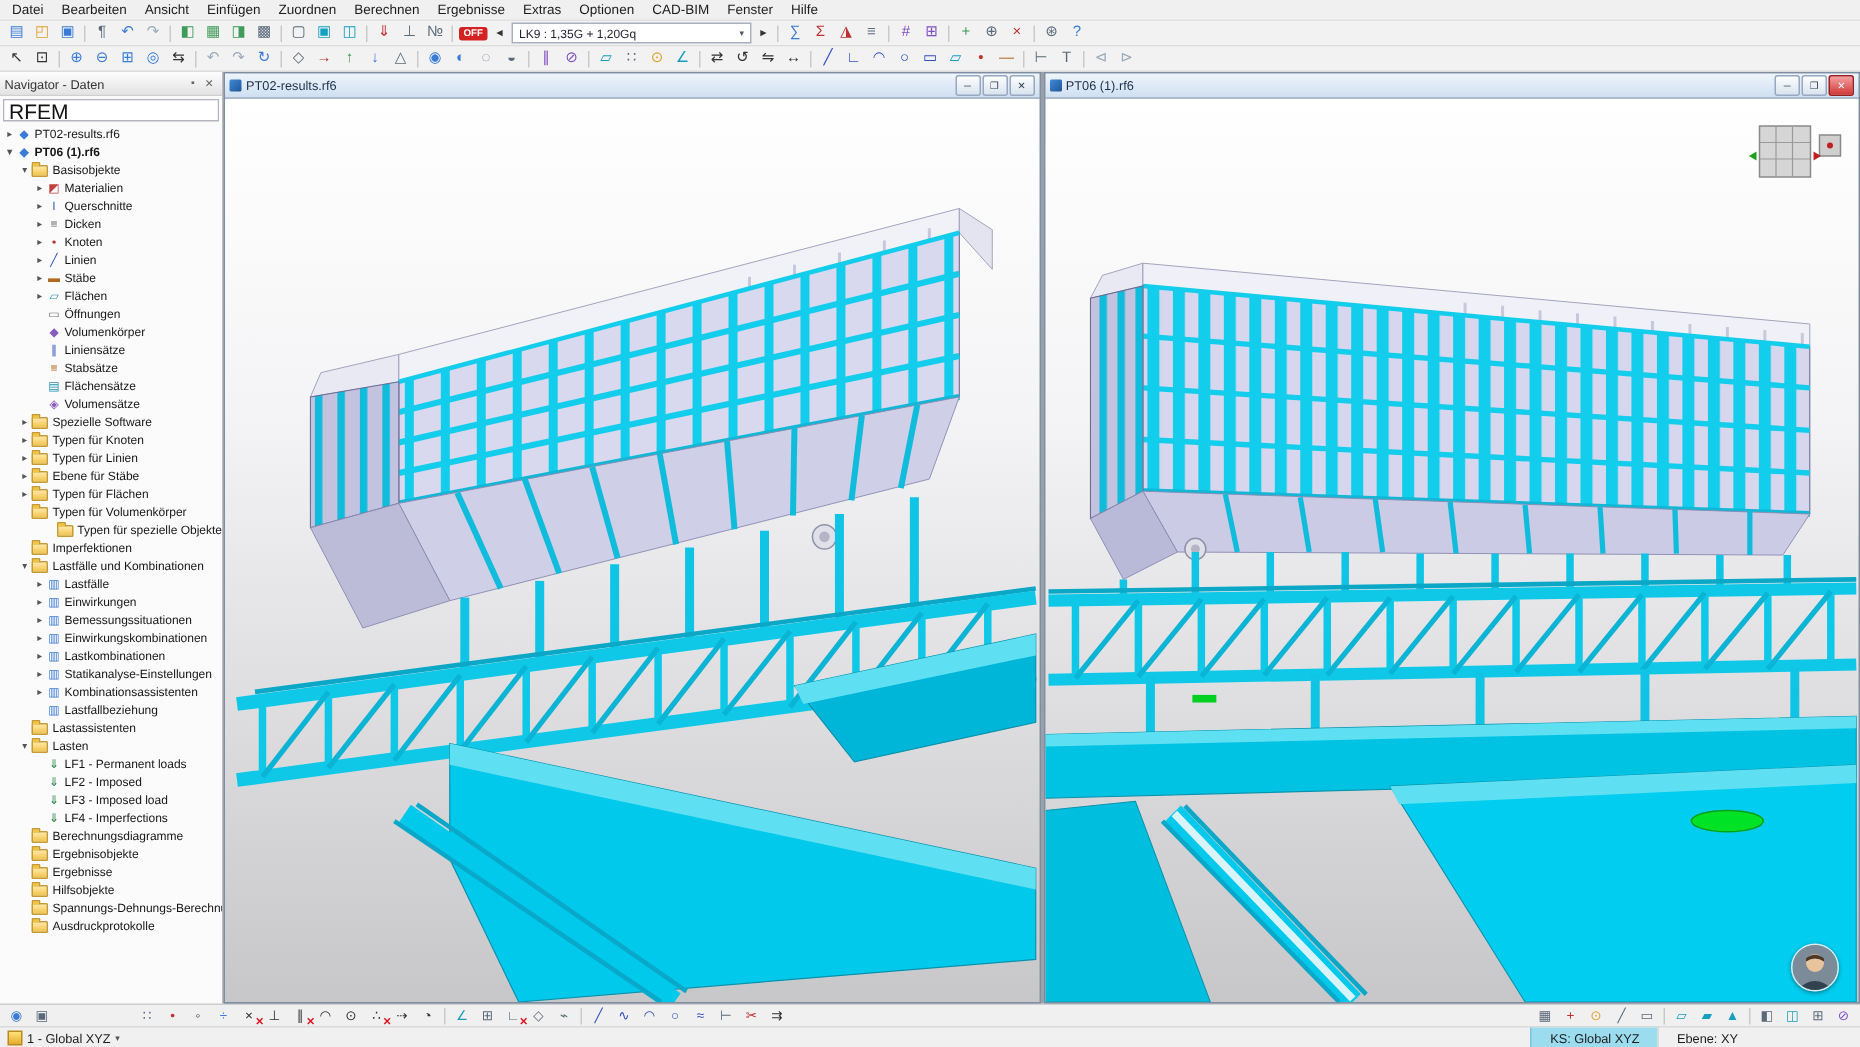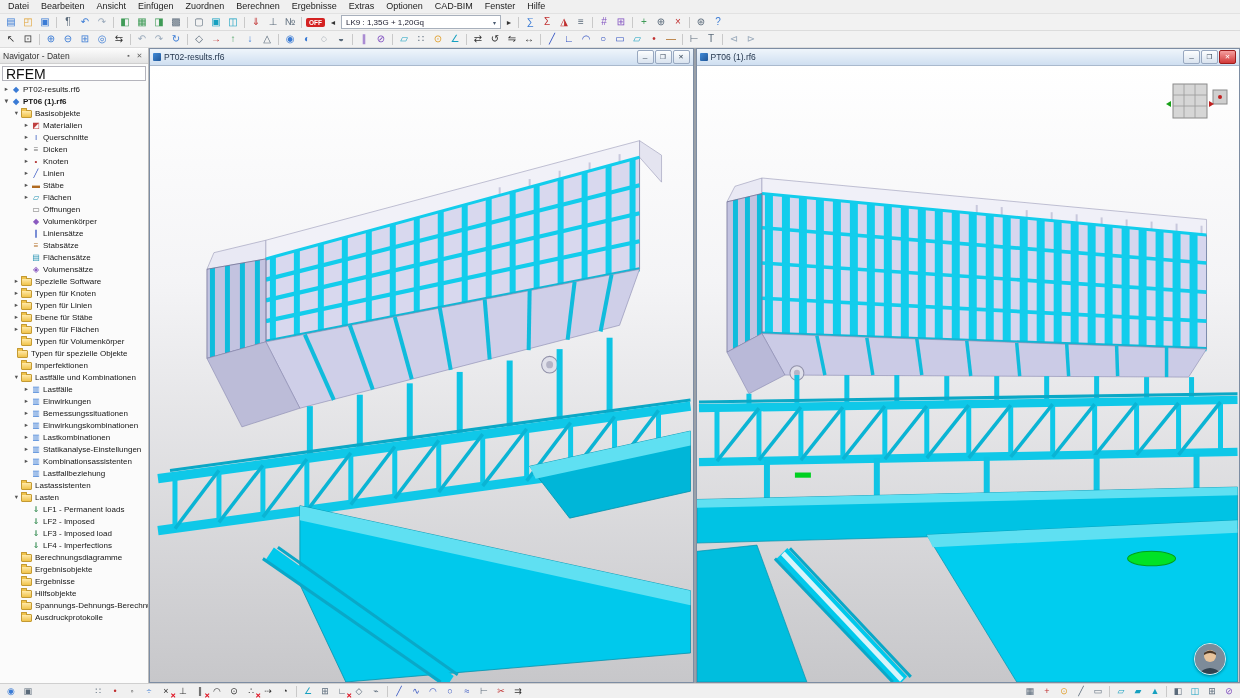--- a/index.html
+++ b/index.html
@@ -452,21 +452,21 @@
           <div class="tree-row" style="padding-left: 12px;">
             <span class="exp">▸</span>
             <span class="fold"></span>
             <span>Typen für Flächen</span>
           </div>
           <div class="tree-row" style="padding-left: 12px;">
             <span class="exp"></span>
             <span class="fold"></span>
             <span>Typen für Volumenkörper</span>
           </div>
-          <div class="tree-row" style="padding-left: 8px;">
+          <div class="tree-row" style="padding-left: 20px; justify-content: flex-end;">
             <span class="exp"></span>
             <span class="fold"></span>
             <span>Typen für spezielle Objekte</span>
           </div>
           <div class="tree-row" style="padding-left: 12px;">
             <span class="exp"></span>
             <span class="fold"></span>
             <span>Imperfektionen</span>
           </div>
           <div class="tree-row" style="padding-left: 12px;">
@@ -992,14 +992,27 @@
         </span>
         <span class="tbi">
           <span class="gl" style="color: rgb(90, 106, 122);">⊞</span>
         </span>
         <span class="tbi">
           <span class="gl" style="color: rgb(128, 80, 192);">⊘</span>
         </span>
       </span>
   </div>
 
+  <div class="statusbar">
+    <div class="sb-model">
+      <span class="sw"></span>
+      <span>1 - Global XYZ</span>
+      <span class="sb-caret">▾</span>
+    </div>
+    <div class="sb-cs">
+      <span>KS: Global XYZ</span>
+    </div>
+    <div class="sb-plane">
+      <span>Ebene: XY</span>
+    </div>
+  </div>
 
 </div>
 
 </body></html>

